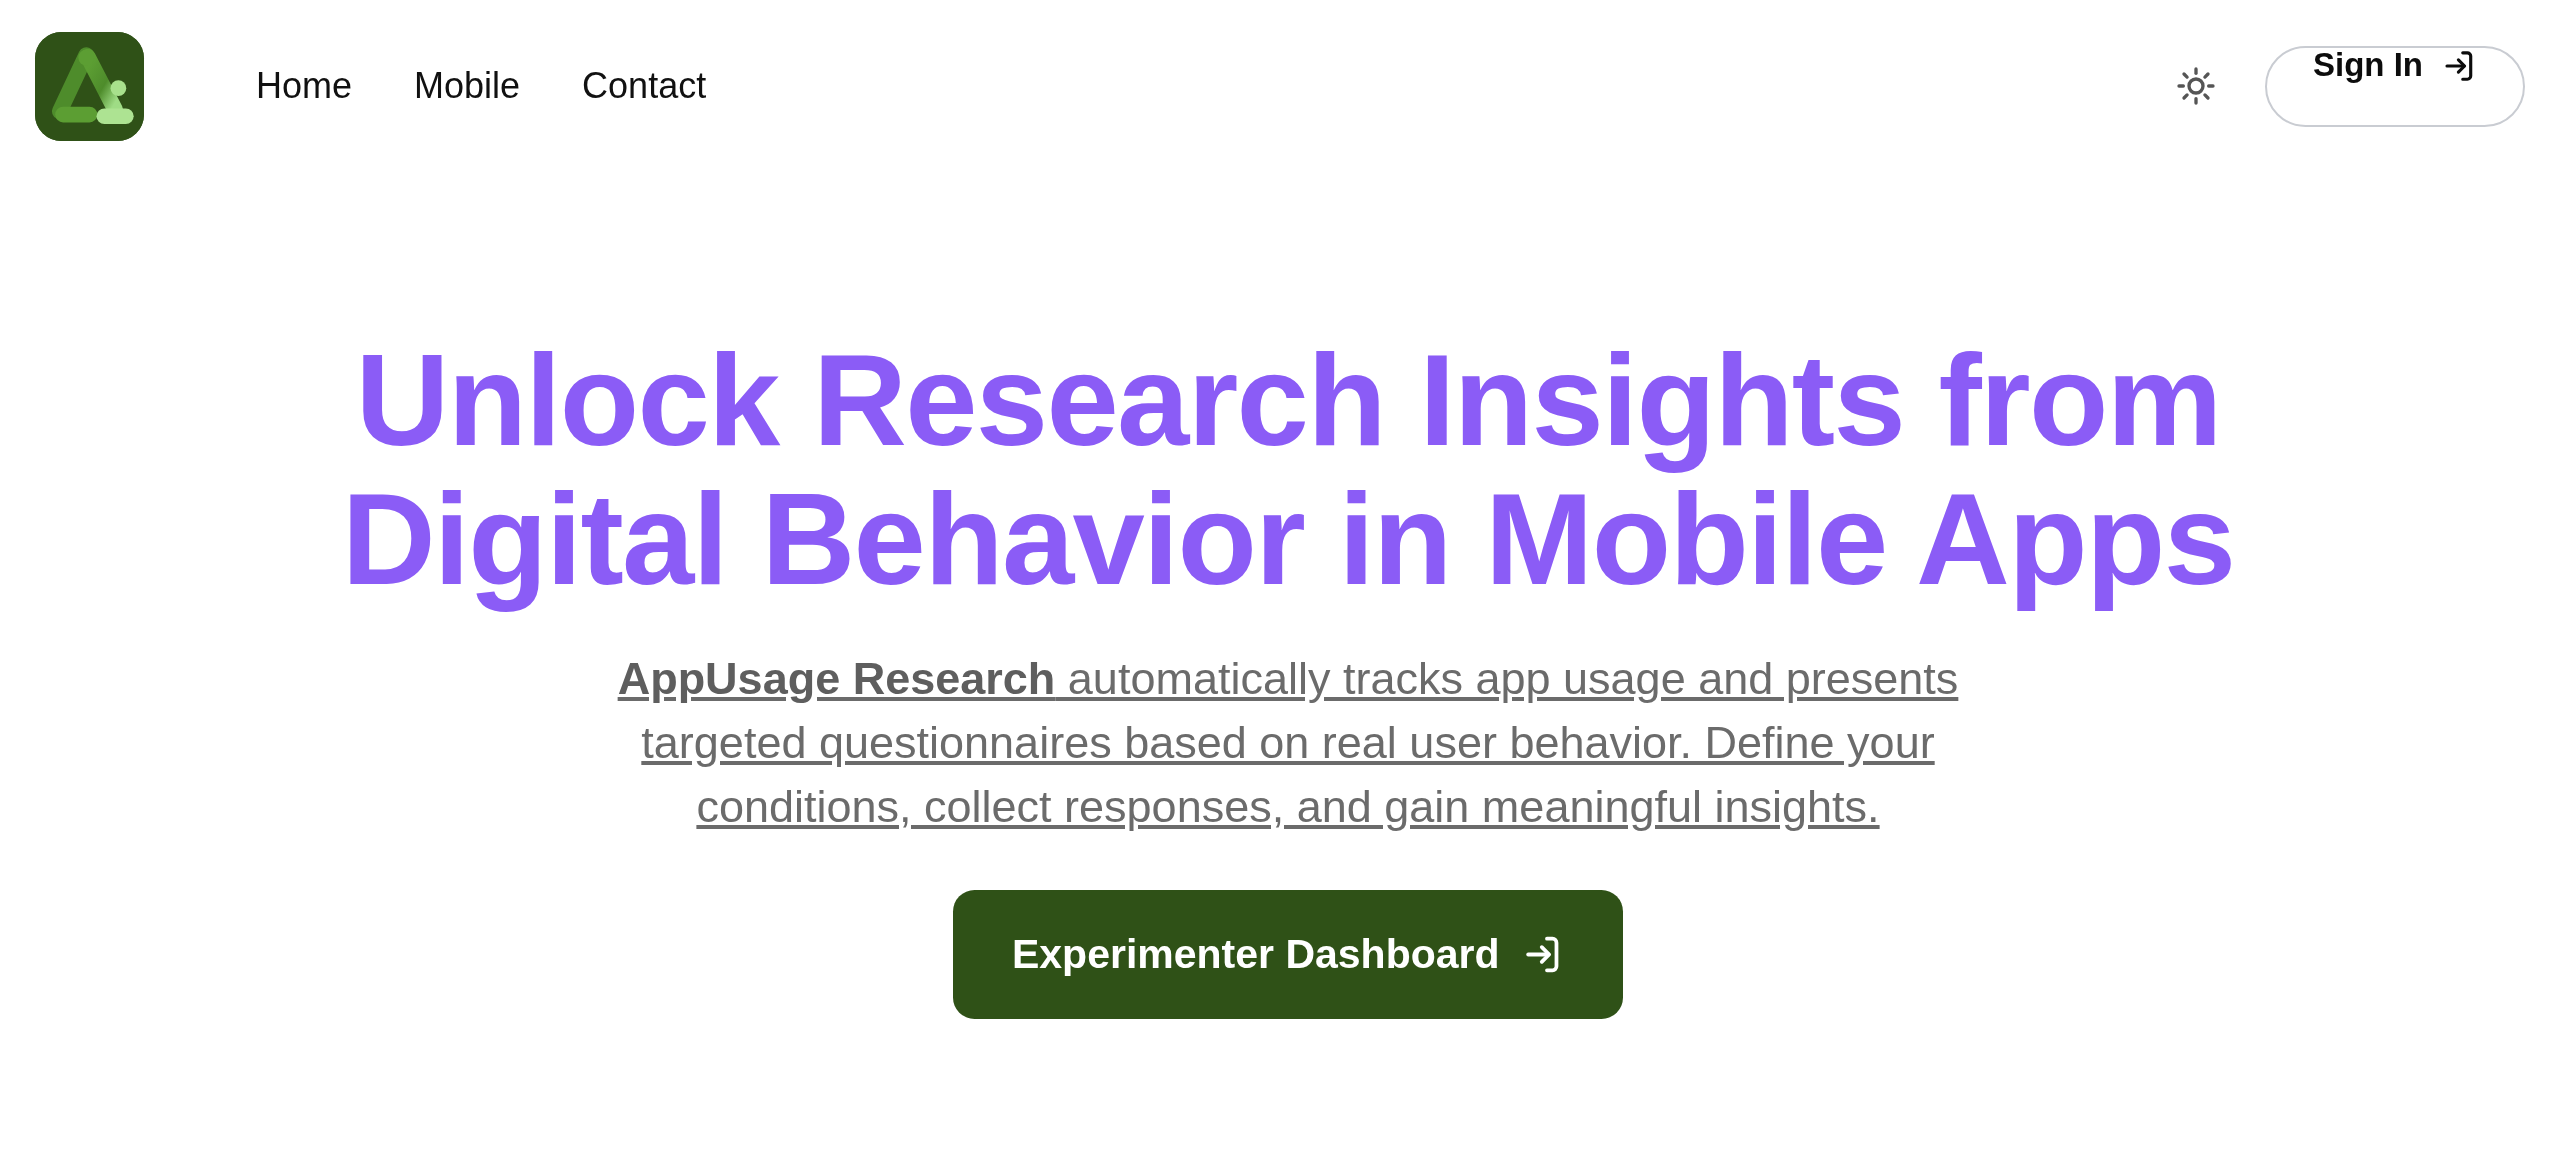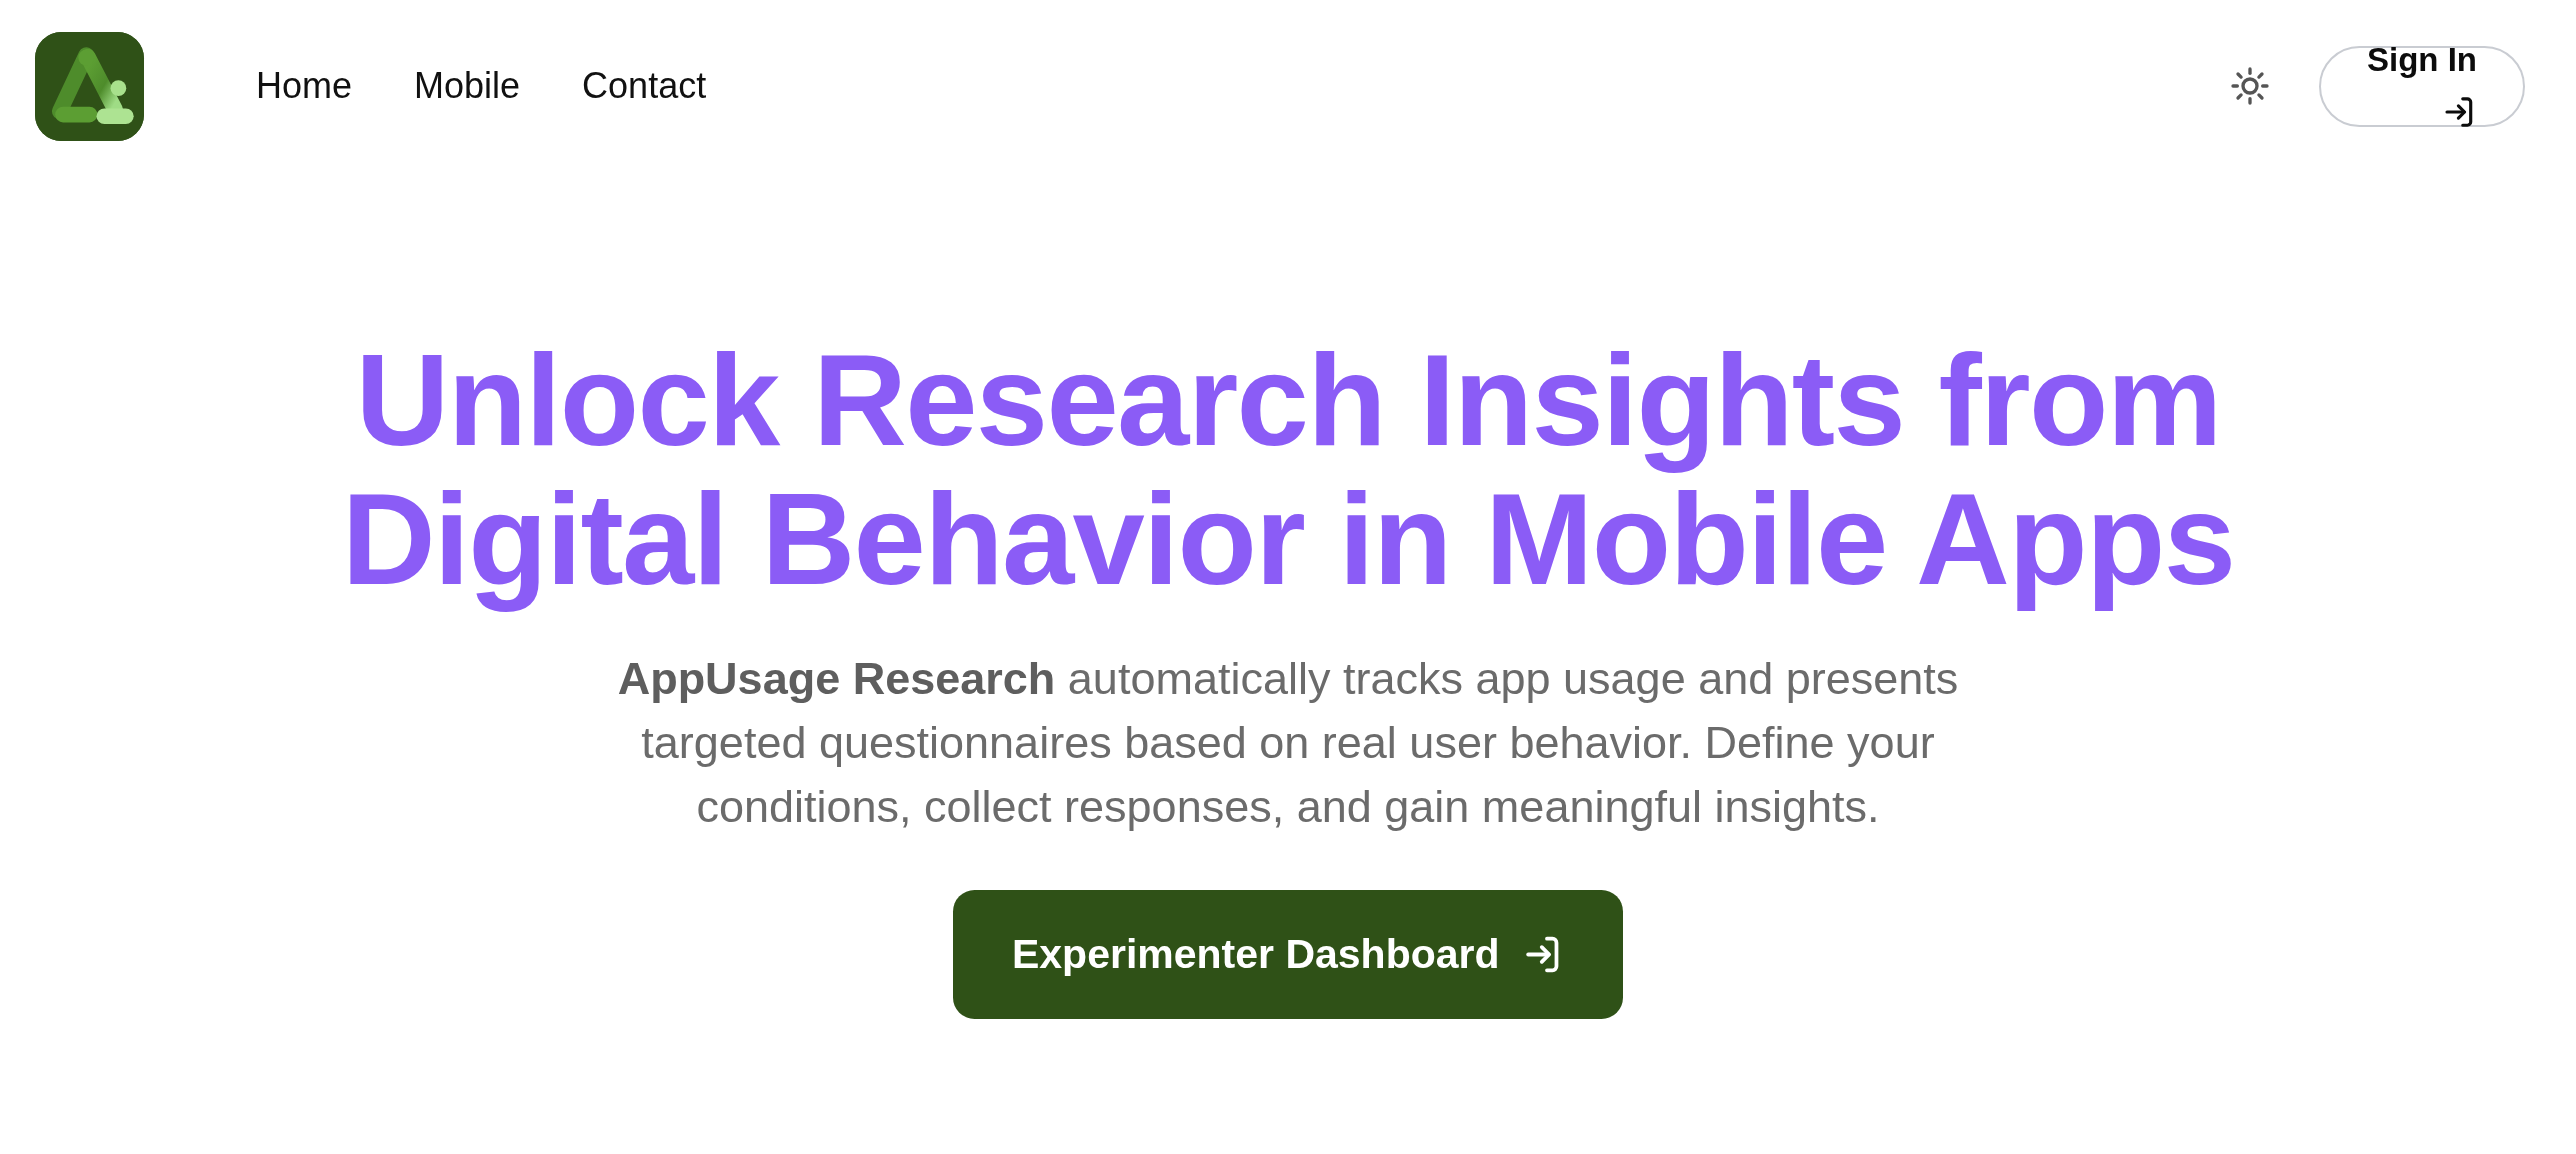--- a/index.html
+++ b/index.html
@@ -96,31 +96,30 @@
     align-items: center;
     justify-content: center;
     background: transparent;
     border: none;
     cursor: pointer;
     padding: 0;
   }
 
   .signin-btn {
     display: flex;
-    align-items: flex-end;
+    align-items: flex-start;
     justify-content: center;
     gap: 18px;
     height: 81px;
     padding: 0 46px;
     border: 2.1px solid #c9ccd2;
     border-radius: 825px;
     background: #ffffff;
     cursor: pointer;
     white-space: nowrap;
-    flex-direction: column;
   }
 
   .signin-label {
     font-size: 33px;
     font-weight: 700;
     color: #0c0c0c;
     line-height: 1;
   }
 
   
@@ -142,20 +141,21 @@
   }
 
   .hero-subtitle {
     margin: 38px auto 8px;
     max-width: 1478px;
     font-size: 45px;
     font-weight: 400;
     line-height: 1.42;
     color: #6b6b6b;
     text-align: center;
+    text-decoration: underline;
   }
 
   .hero-subtitle b {
     font-weight: 700;
     color: #5e5e5e;
   }
 
   .cta-wrap {
     margin-top: 51px;
     display: flex;

